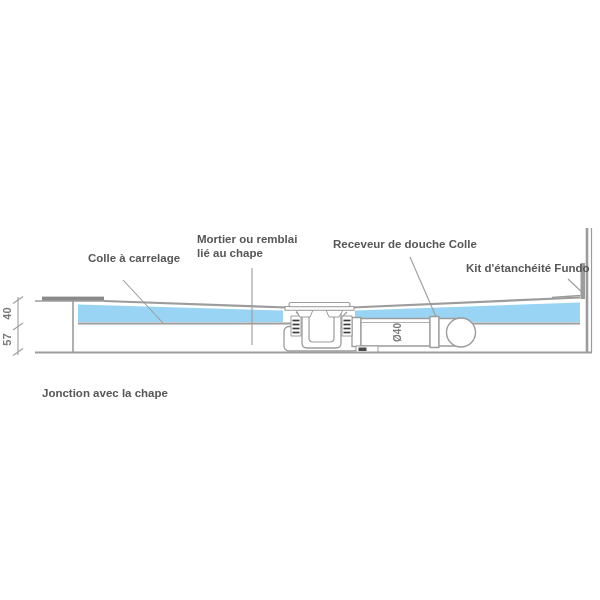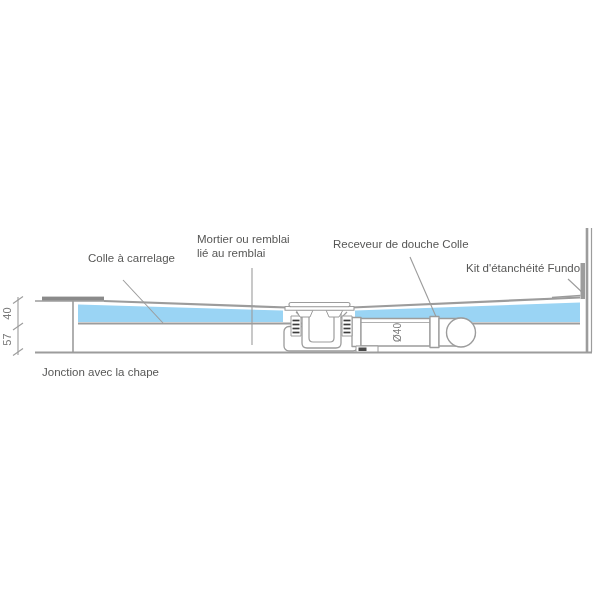--- a/index.html
+++ b/index.html
@@ -1,18 +1,19 @@
 <!DOCTYPE html>
 <html><head>
 <meta charset="utf-8">
 <style>
   html,body{margin:0;padding:0;background:#ffffff;}
   #canvas{
     position:relative;width:600px;height:503px;background:#ffffff;overflow:hidden;
     font-family:"Liberation Sans", sans-serif;
+    font-weight:bold;
   }
   #drawing{position:absolute;left:0;top:0;}
   .label{
     position:absolute;color:#575756;font-size:11.5px;line-height:14px;
     white-space:nowrap;
   }
   .ln{stroke:#9C9C9C;fill:none;}
   .fillgray{fill:#9C9C9C;stroke:none;}
   .white{fill:#ffffff;stroke:#9C9C9C;}
   .dark{stroke:#3c3c3c;}
@@ -113,24 +114,24 @@
         <polygon class="white" stroke-width="1" points="296,310 313,310 310,317 300,317"></polygon>
         <polygon class="white" stroke-width="1" points="326,310 343,310 339,317 329,317"></polygon>
         <rect class="white" x="285" y="306.5" width="69" height="3.8" stroke-width="1.1"></rect>
         <rect class="white" x="289" y="302.5" width="61" height="4.2" rx="2" stroke-width="1.1"></rect>
       </g>
     </g>
   </svg>
 
   <div class="label" style="left:197px;top:232px;">
     <div>Mortier ou remblai</div>
-    <div>lié au remblai</div>
+    <div>lié au chape</div>
   </div>
 
   <div class="label" style="left:333px;top:237px;">Receveur de douche Colle</div>
 
   <div class="label" style="left:466px;top:261px;">Kit d'étanchéité Fundo</div>
 
   <div class="label" style="left:88px;top:251px;">Colle à carrelage</div>
 
-  <div class="label" style="left:42px;top:365px;text-align:center;">Jonction avec la chape</div>
+  <div class="label" style="left:42px;top:386px;text-align:center;">Jonction avec la chape</div>
 
 </div>
 
 </body></html>

